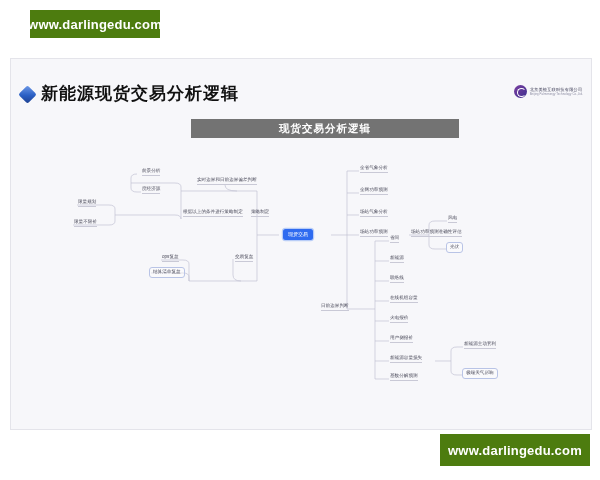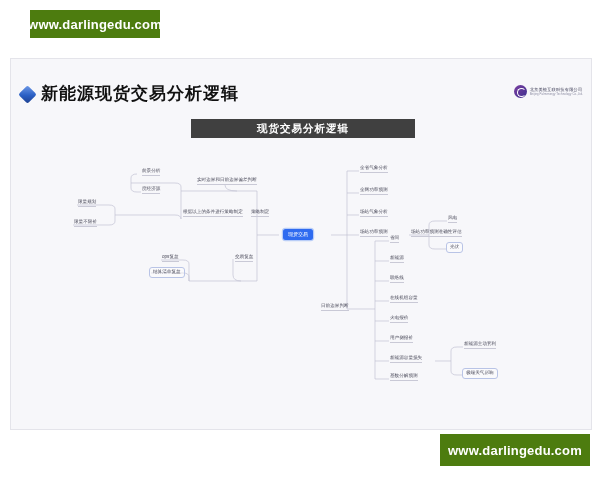--- a/index.html
+++ b/index.html
@@ -55,22 +55,22 @@
   .brand-mark:after{
     content:"";position:absolute;left:3px;top:3px;width:7px;height:7px;
     border:1.6px solid #ffffff;border-right-color:transparent;border-radius:50%;
   }
   .brand-txt{display:flex;flex-direction:column;line-height:1;}
   .brand-cn{font-size:4.2px;color:#3b3b55;letter-spacing:.2px;}
   .brand-en{font-size:2.8px;color:#8a8aa0;letter-spacing:.1px;margin-top:1px;}
 
   
   .map-title{
-    position:absolute;left:180px;top:60px;width:224px;height:19px;
-    background:#404040;
+    position:absolute;left:180px;top:60px;width:268px;height:19px;
+    background:#737373;
     color:#ffffff;font-size:10.5px;font-weight:bold;
     display:flex;align-items:center;justify-content:center;
     letter-spacing:1px;
   }
 
   
   .map{position:absolute;left:0;top:0;width:580px;height:370px;}
   .map svg{position:absolute;left:0;top:0;width:580px;height:370px;}
 
   .node{

